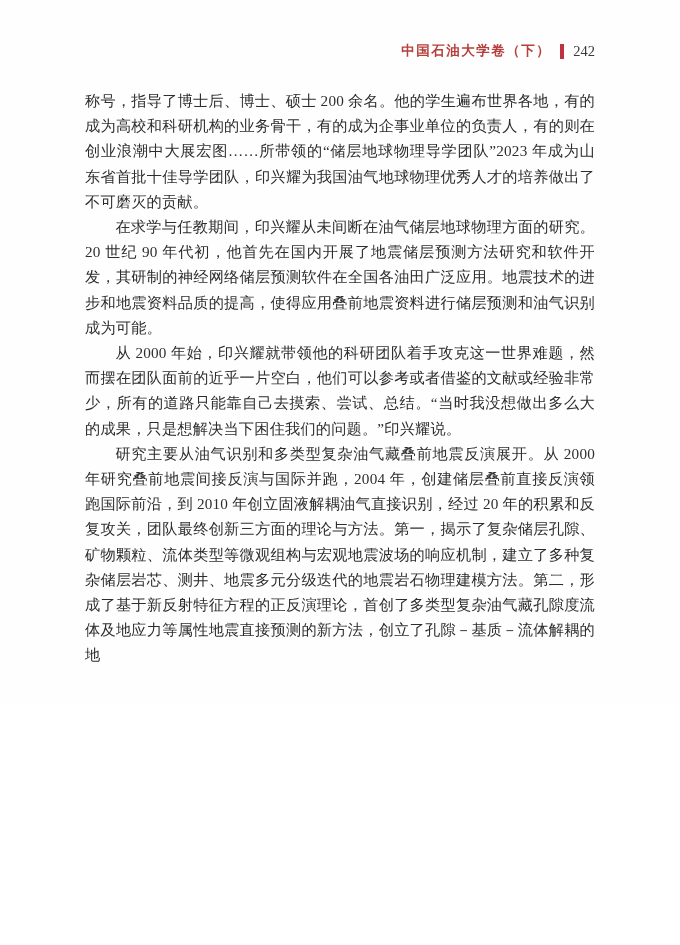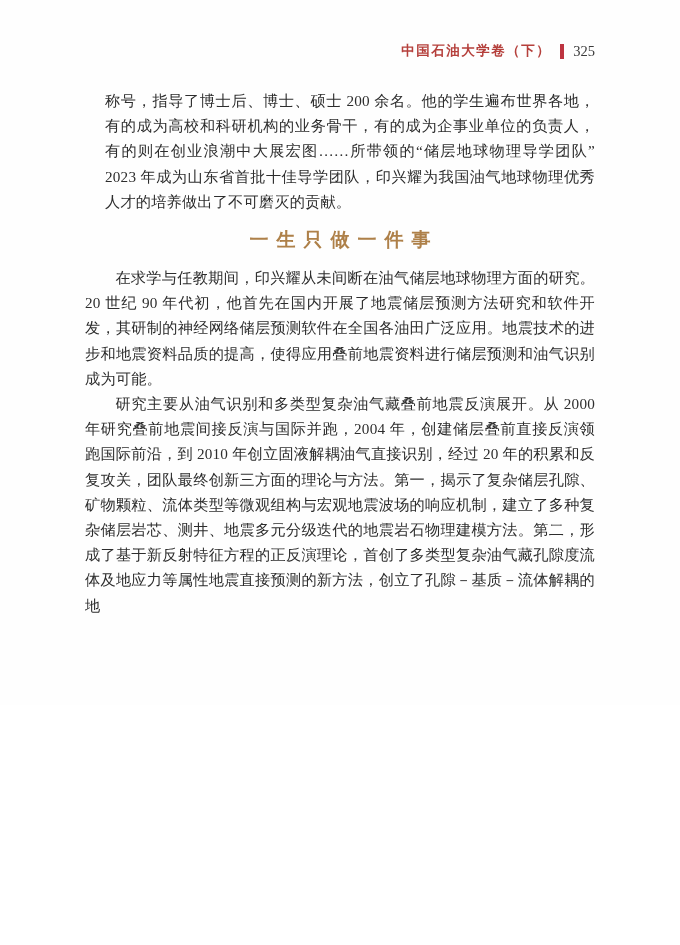--- a/index.html
+++ b/index.html
@@ -49,52 +49,51 @@
   .para {
     margin: 0;
     font-size: 15.2px;
     line-height: 25.2px;
     text-align: justify;
     text-indent: 2em;
     letter-spacing: 0.2px;
   }
   .para.no-indent {
     text-indent: 0;
-    margin-left: 20px;
   }
   .section-title {
     margin: 13px 0 12px 0;
     text-align: center;
     color: #ae8049;
     font-size: 19px;
     font-weight: bold;
     letter-spacing: 8px;
     text-indent: 8px;
     font-family: "Liberation Serif", "DejaVu Serif", serif;
   }
 </style>
 </head>
 <body>
 
 <div class="page">
 
   <header class="page-header">
     <span class="volume-title">中国石油大学卷（下）</span>
     <span class="divider-bar"></span>
-    <span class="page-number">325</span>
+    <span class="page-number">242</span>
   </header>
 
   <main class="content">
 
     <p class="para no-indent">称号，指导了博士后、博士、硕士 200 余名。他的学生遍布世界各地，有的成为高校和科研机构的业务骨干，有的成为企事业单位的负责人，有的则在创业浪潮中大展宏图……所带领的“储层地球物理导学团队”2023 年成为山东省首批十佳导学团队，印兴耀为我国油气地球物理优秀人才的培养做出了不可磨灭的贡献。</p>
 
 
-    <h2 class="section-title">一生只做一件事</h2>
 
     <p class="para">在求学与任教期间，印兴耀从未间断在油气储层地球物理方面的研究。20 世纪 90 年代初，他首先在国内开展了地震储层预测方法研究和软件开发，其研制的神经网络储层预测软件在全国各油田广泛应用。地震技术的进步和地震资料品质的提高，使得应用叠前地震资料进行储层预测和油气识别成为可能。</p>
 
 
+    <p class="para">从 2000 年始，印兴耀就带领他的科研团队着手攻克这一世界难题，然而摆在团队面前的近乎一片空白，他们可以参考或者借鉴的文献或经验非常少，所有的道路只能靠自己去摸索、尝试、总结。“当时我没想做出多么大的成果，只是想解决当下困住我们的问题。”印兴耀说。</p>
 
     <p class="para">研究主要从油气识别和多类型复杂油气藏叠前地震反演展开。从 2000 年研究叠前地震间接反演与国际并跑，2004 年，创建储层叠前直接反演领跑国际前沿，到 2010 年创立固液解耦油气直接识别，经过 20 年的积累和反复攻关，团队最终创新三方面的理论与方法。第一，揭示了复杂储层孔隙、矿物颗粒、流体类型等微观组构与宏观地震波场的响应机制，建立了多种复杂储层岩芯、测井、地震多元分级迭代的地震岩石物理建模方法。第二，形成了基于新反射特征方程的正反演理论，首创了多类型复杂油气藏孔隙度流体及地应力等属性地震直接预测的新方法，创立了孔隙－基质－流体解耦的地</p>
 
   </main>
 
 </div>
 
 </body></html>

